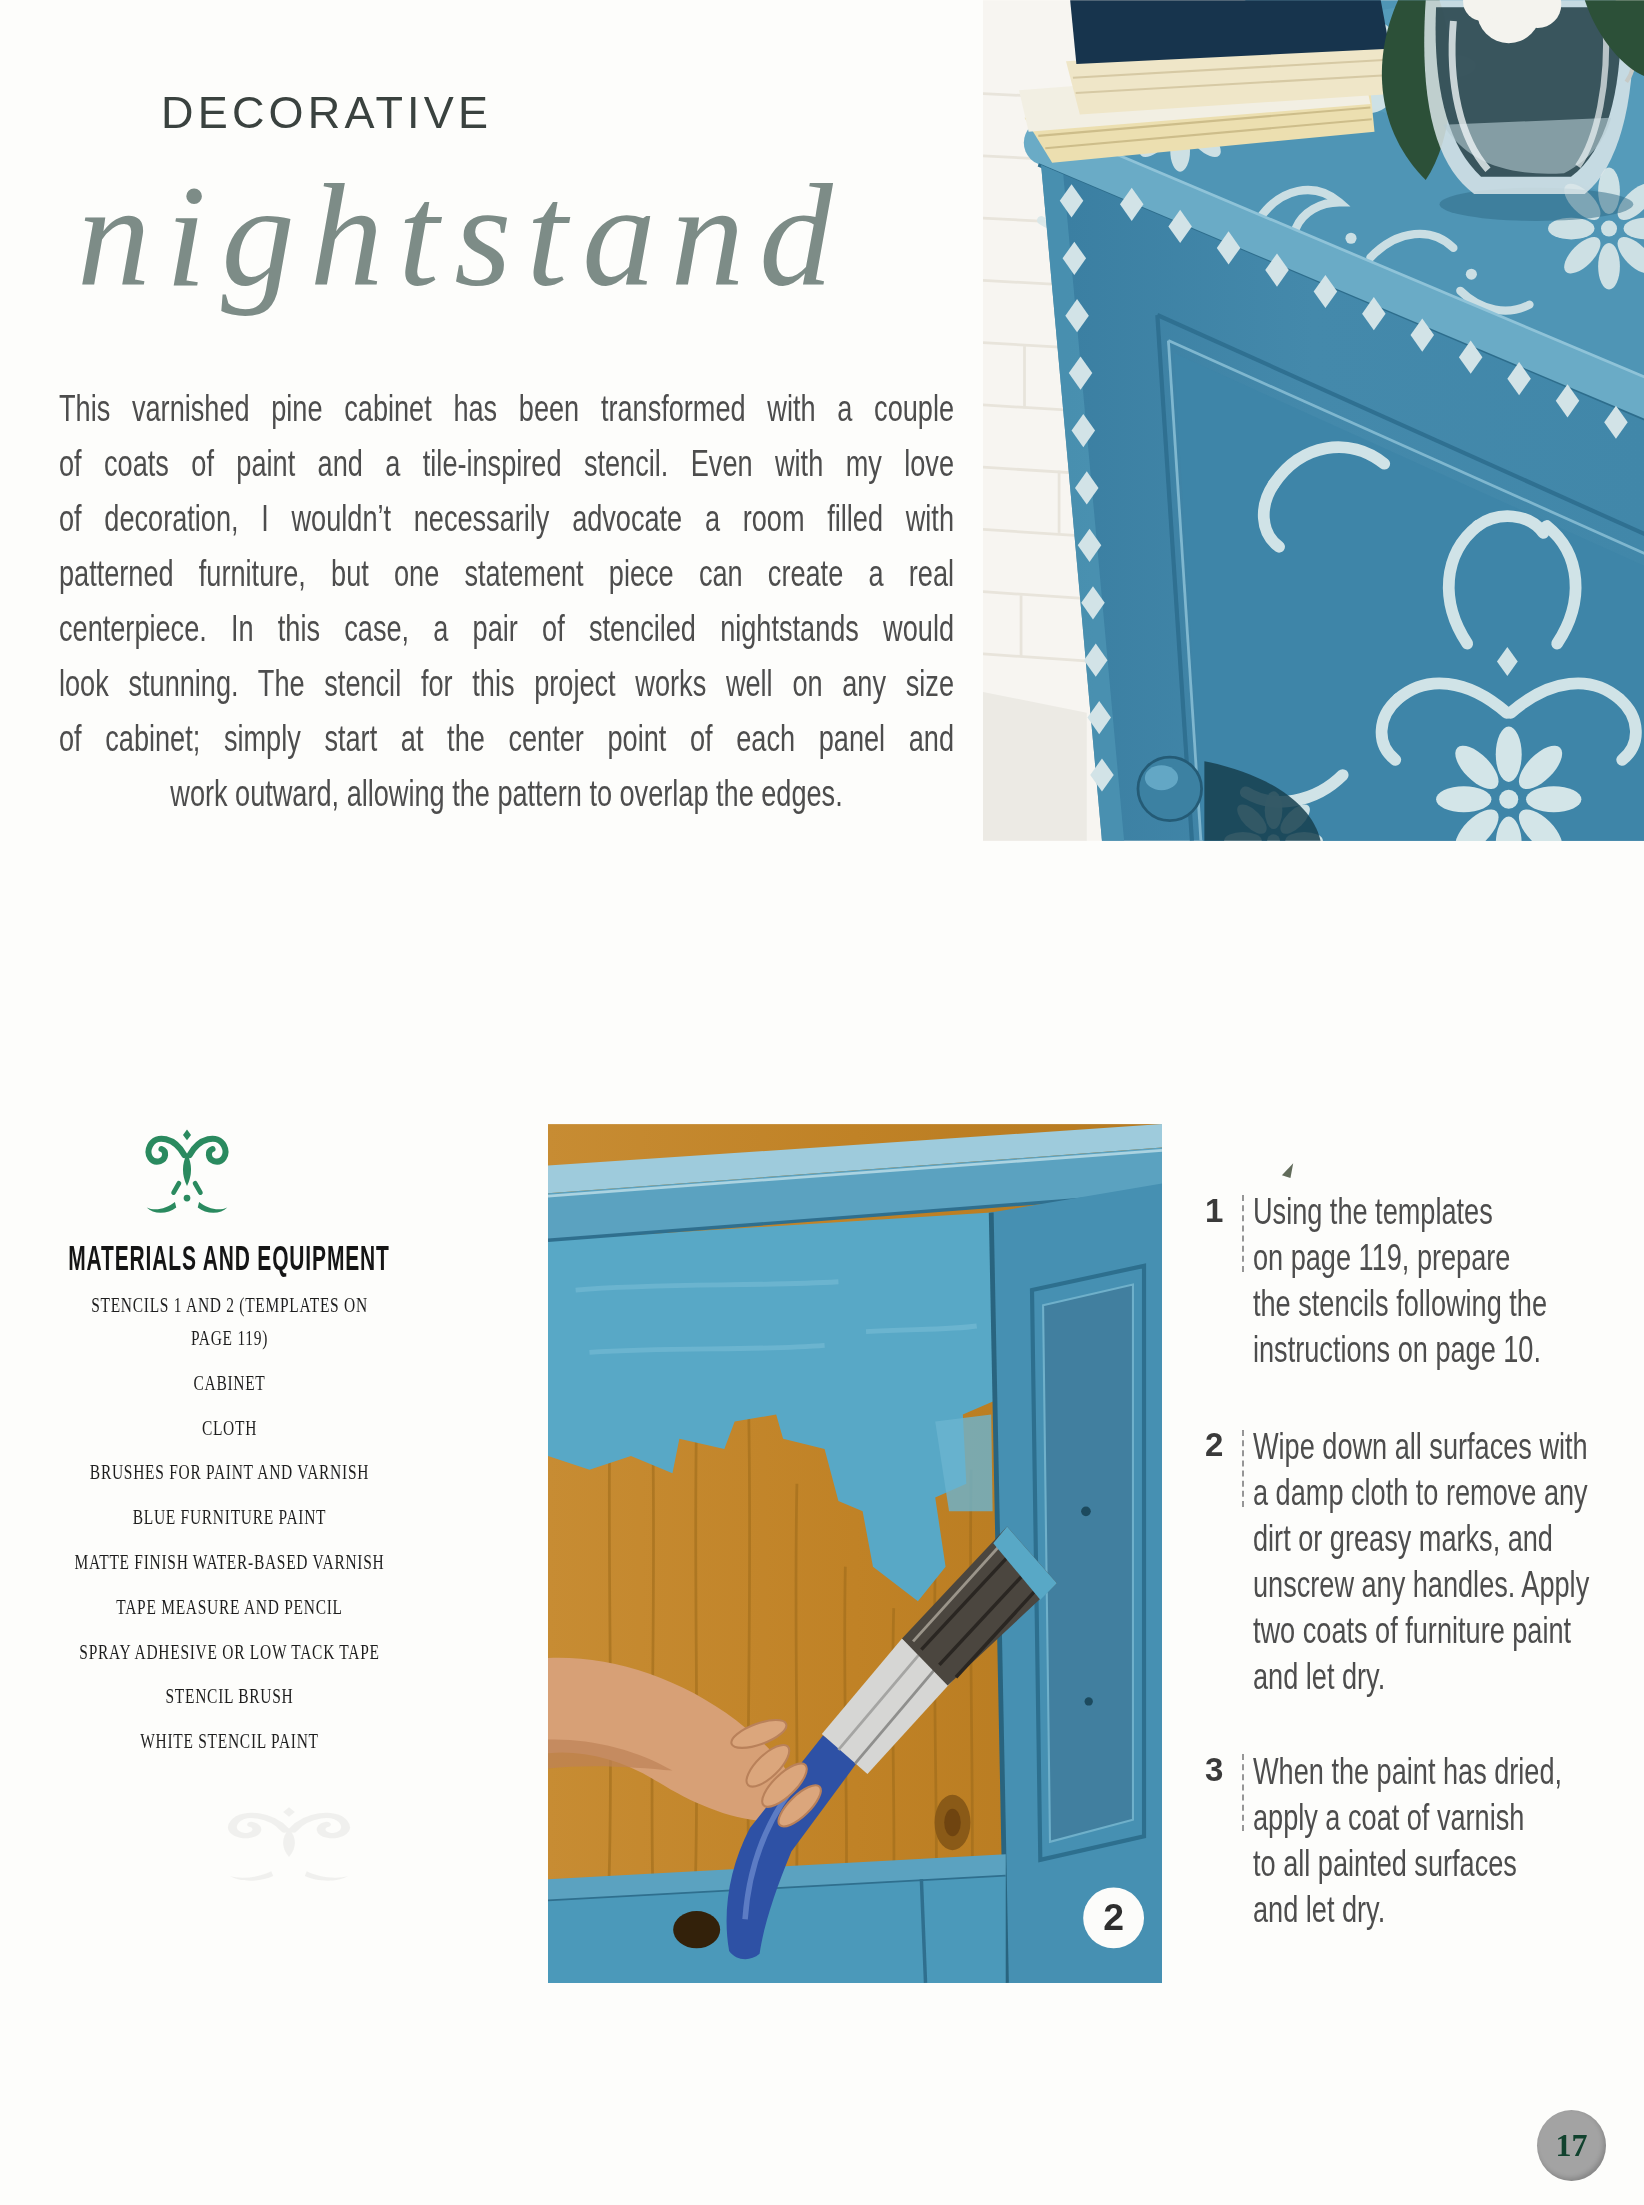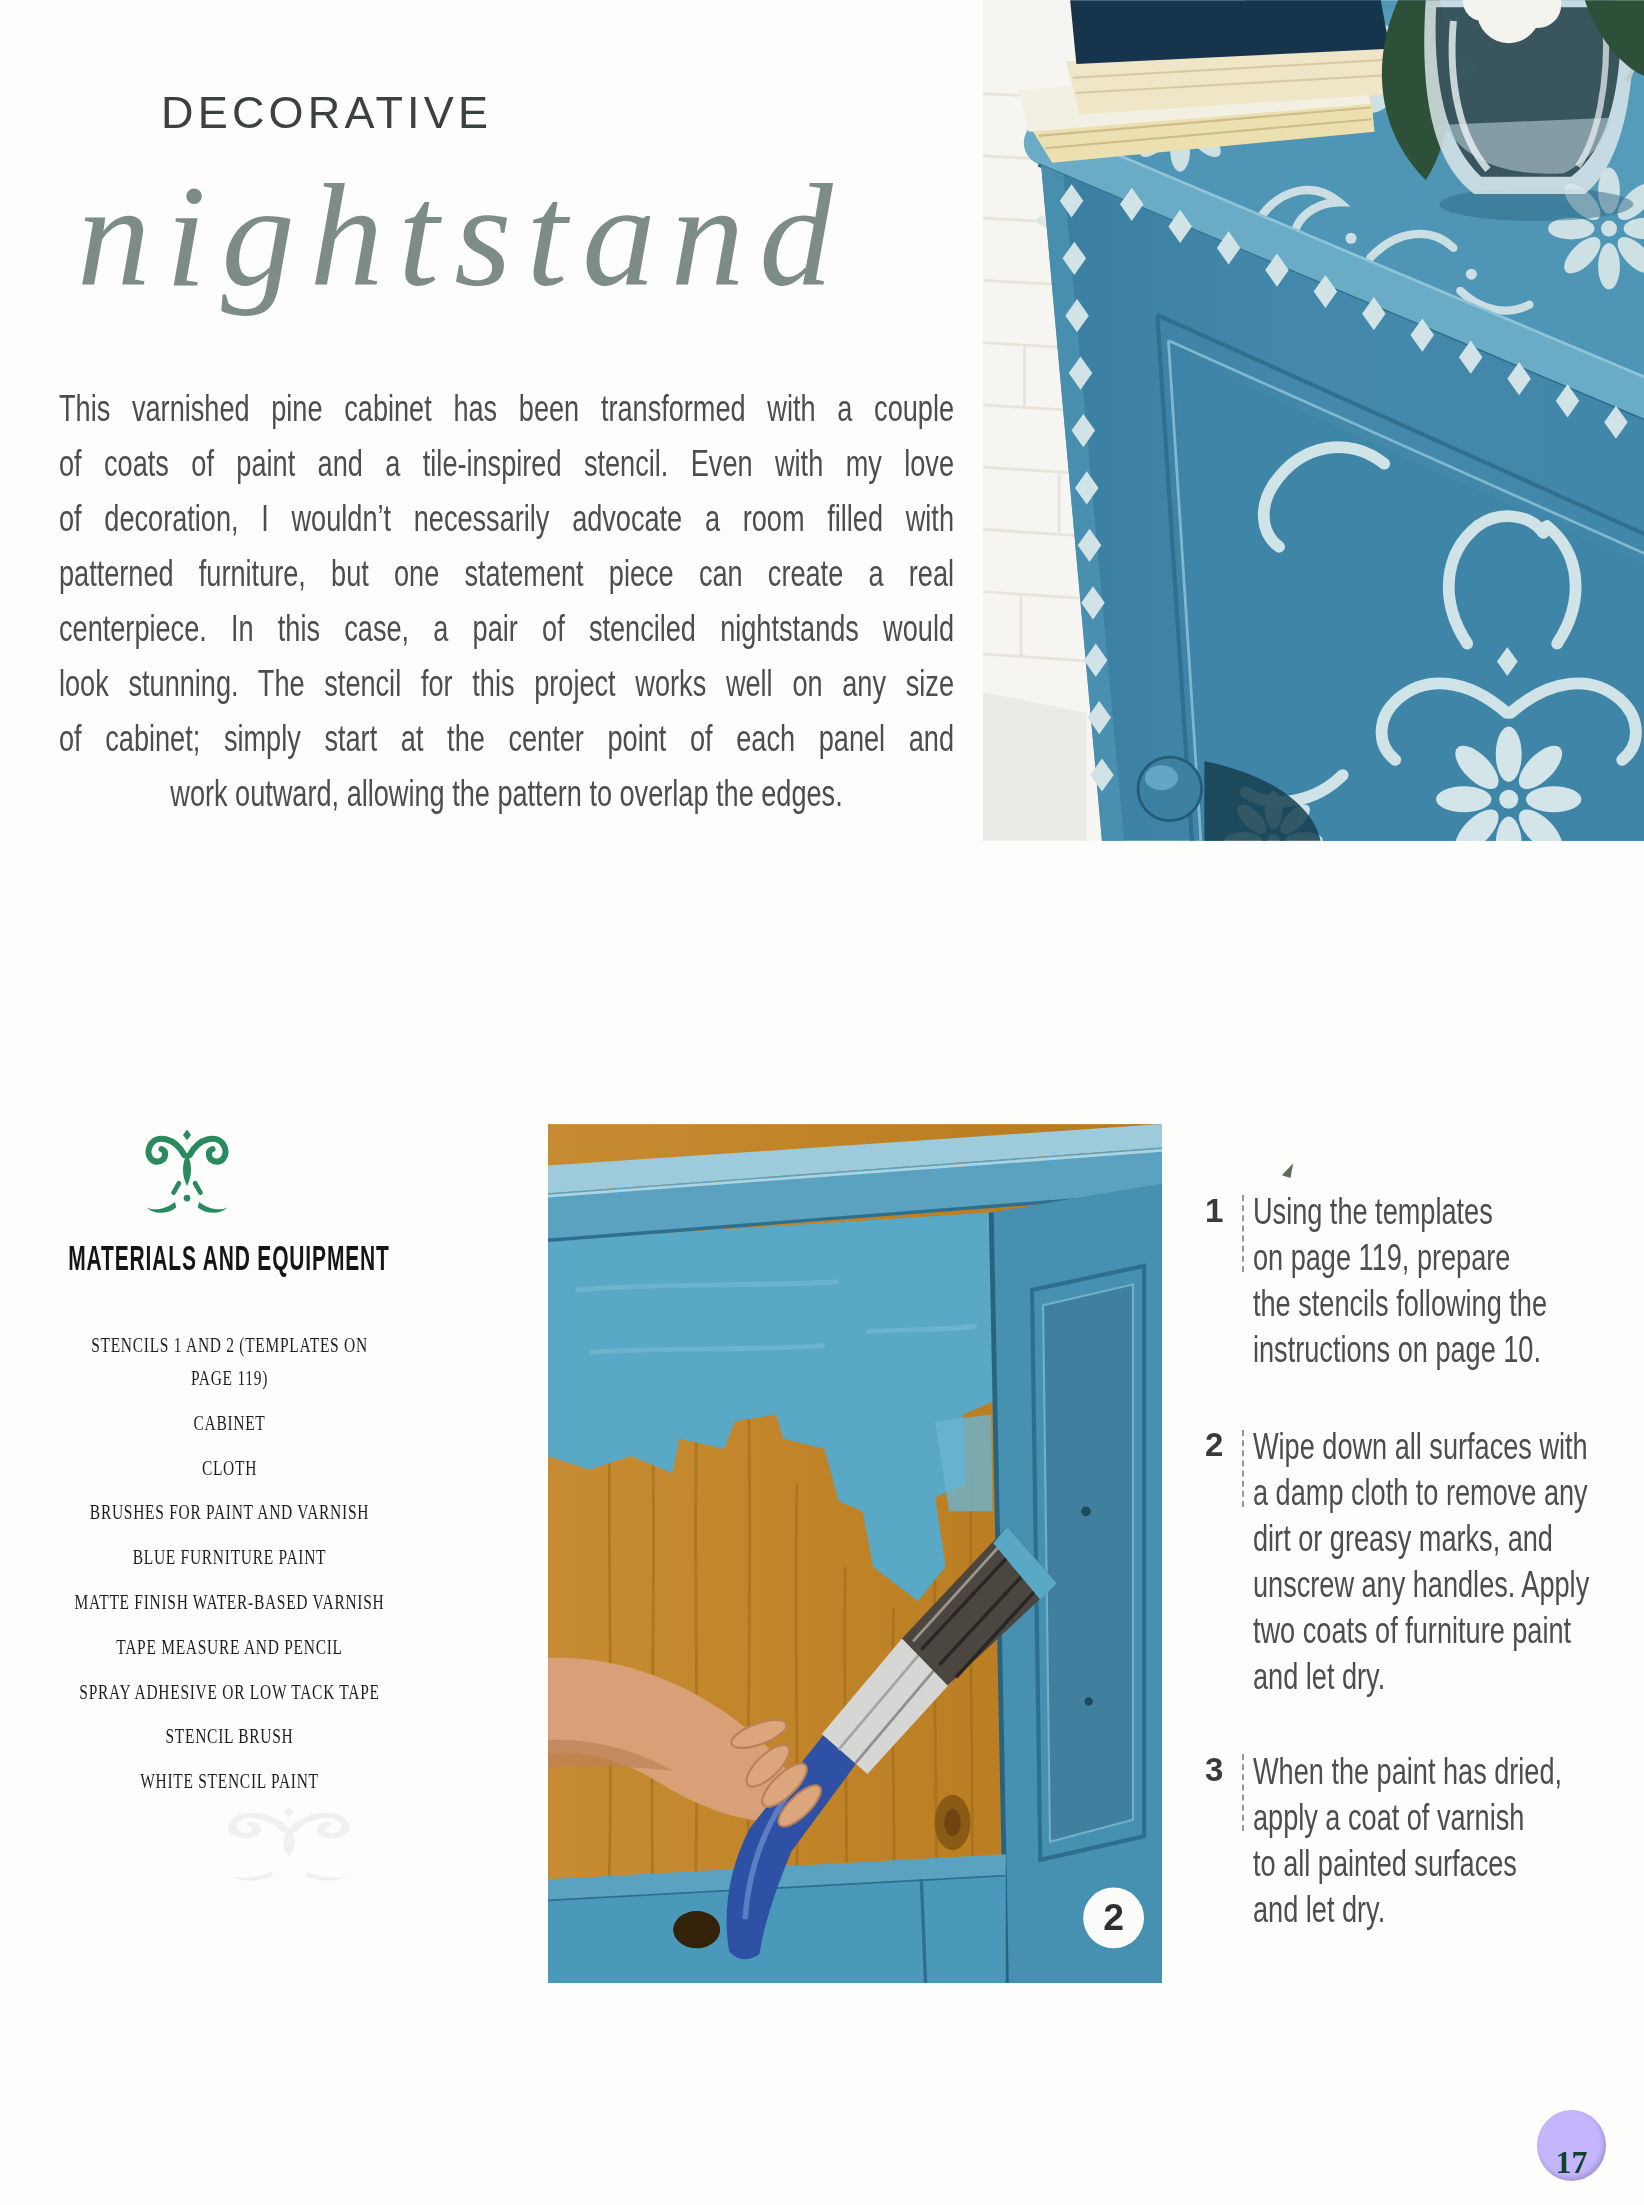--- a/index.html
+++ b/index.html
@@ -32,21 +32,21 @@
   
   #ornament{position:absolute;left:140px;top:1125px;}
   #ornament-ghost{position:absolute;left:220px;top:1805px;opacity:0.12;}
   #mat-heading{position:absolute;left:59px;top:1240px;width:340px;text-align:center;}
   #mat-heading .inner{
     display:block;width:554px;margin-left:-107px;
     transform:scaleX(0.60);transform-origin:center top;
     font-size:35px;font-weight:bold;letter-spacing:1.4px;color:#151515;
     line-height:1;white-space:nowrap;text-align:center;
   }
-  #mat-list{position:absolute;left:59px;top:1289px;width:340px;margin-top:40px;}
+  #mat-list{position:absolute;left:59px;top:1289px;width:340px;}
   .mat-item{margin-bottom:11.8px;}
   .mat-item span{
     display:block;width:471px;margin-left:-65px;
     transform:scaleX(0.72);transform-origin:center top;
     font-family:"Liberation Serif",serif;font-size:21.5px;letter-spacing:1px;
     line-height:33px;color:#1e1e1e;text-align:center;white-space:pre-line;
   }
   
   #steps{position:absolute;left:0;top:0;width:1645px;height:2205px;pointer-events:none;}
   .step-num{
@@ -57,21 +57,21 @@
     position:absolute;left:1253px;width:484px;
     transform:scaleX(0.733);transform-origin:0 0;
     font-size:37px;line-height:46px;color:#4d4d4d;white-space:pre-line;
   }
   
   #photo-finished{position:absolute;left:983px;top:0;width:662px;height:841px;}
   #photo-step2{position:absolute;left:548px;top:1124px;width:614px;height:859px;}
   
   #page-badge{
     position:absolute;left:1537px;top:2110px;width:69px;height:71px;border-radius:50%;
-    background:#c4b5fd;display:flex;align-items:flex-end;justify-content:center;
+    background:#a3a3a3;display:flex;align-items:center;justify-content:center;
     box-shadow:inset -2.1px -2.8px 5.5px rgba(0,0,0,0.18);
   }
   #page-badge span{
     font-family:"Liberation Serif",serif;font-size:32px;font-weight:bold;color:#11422e;
   }
   
   #speck{
     position:absolute;left:1284px;top:1162px;width:0;height:0;
     border-left:7px solid transparent;border-right:2.8px solid transparent;
     border-bottom:15px solid #3a4632;transform:rotate(18deg);opacity:.8;

